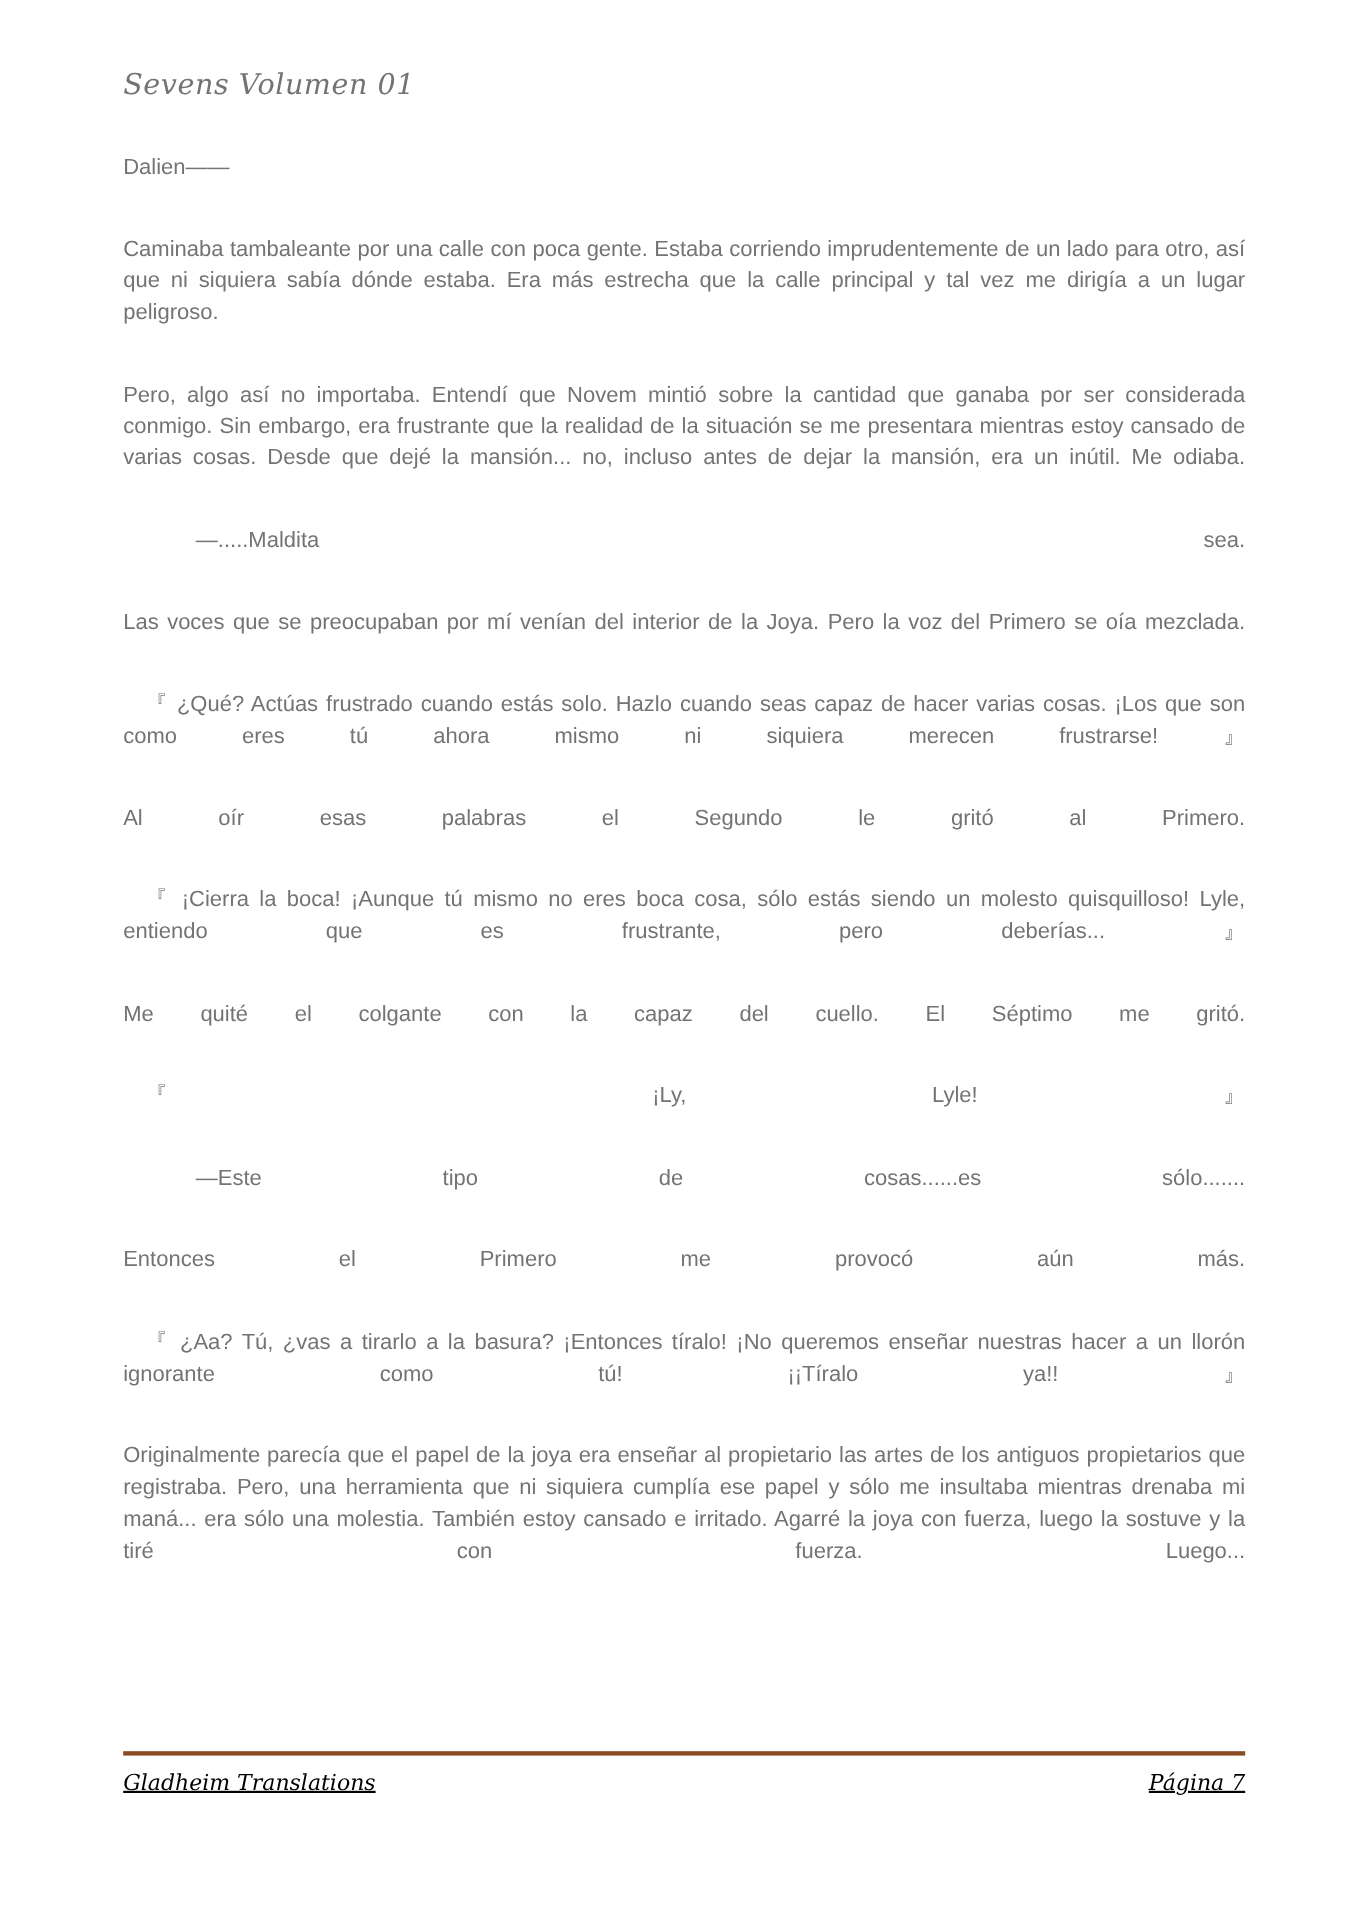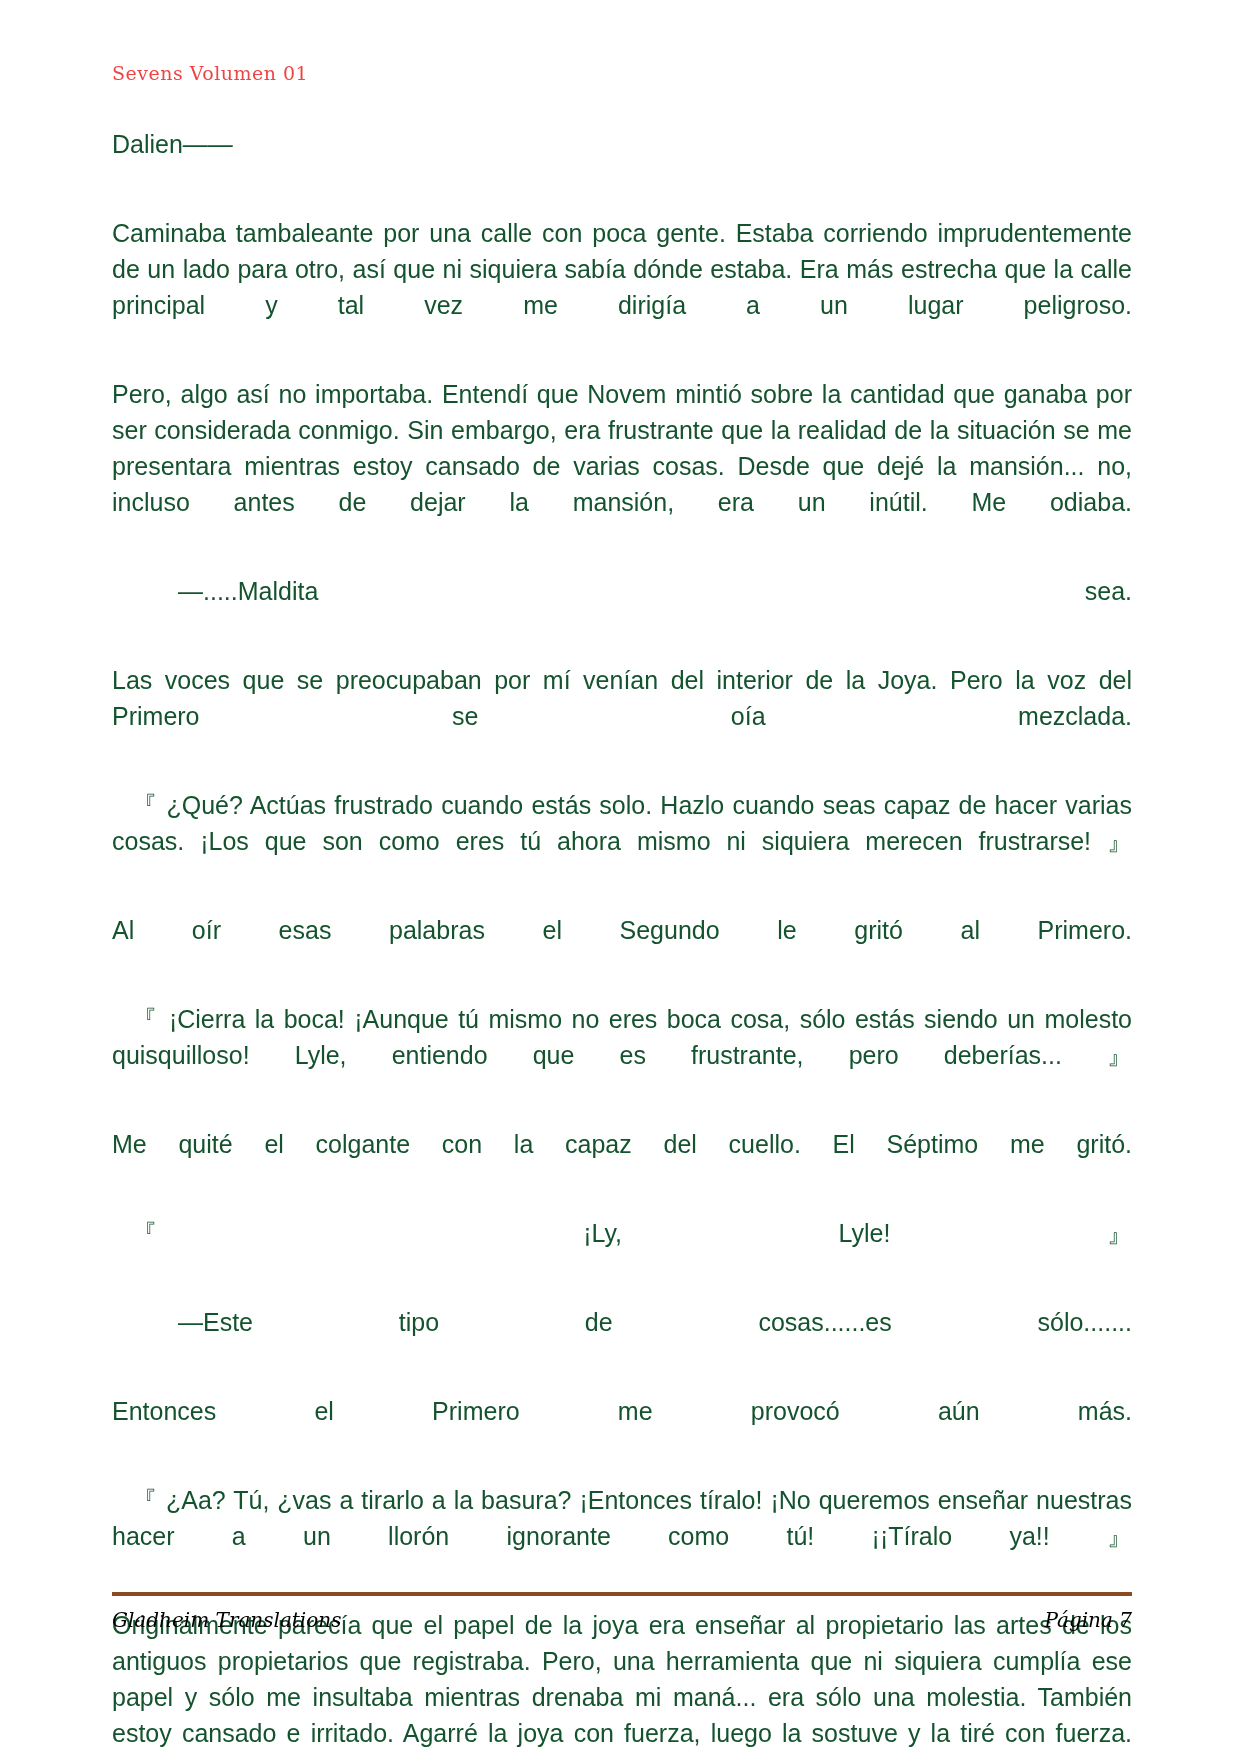--- a/index.html
+++ b/index.html
@@ -21,37 +21,38 @@
     height: 1754px;
     box-sizing: border-box;
     padding: 0;
   }
   .header {
     position: absolute;
     top: 62px;
     left: 112px;
     width: 1020px;
     font-family: "DejaVu Serif", serif;
-    font-size: 19px;
+    font-style: italic;
+    font-size: 26px;
     letter-spacing: 0.5px;
-    color: #ef4444;
+    color: #737373;
   }
   .content {
     position: absolute;
     top: 126px;
     left: 112px;
     width: 1020px;
   }
   .content p {
-    margin: 0 0 17px 0;
-    font-size: 25px;
+    margin: 12px 0 17px 0;
+    font-size: 20px;
     line-height: 1.44;
     text-align: justify;
     text-justify: inter-word;
-    color: #14532d;
+    color: #737373;
   }
   .content p.indent {
     text-indent: 66px;
   }
   .content p.indent-small {
     text-indent: 20px;
   }
   .content p.noindent {
     text-indent: 0;
   }
@@ -74,20 +75,21 @@
     left: 112px;
     top: 1608px;
     width: 1020px;
     display: flex;
     justify-content: space-between;
     align-items: baseline;
     font-family: "DejaVu Serif", serif;
     font-style: italic;
     font-size: 20px;
     color: #000;
+    text-decoration: underline;
   }
   .footer .right {
   }
 </style>
 </head>
 <body>
 
 <div class="page">
 
   <div class="header">Sevens Volumen 01</div>

